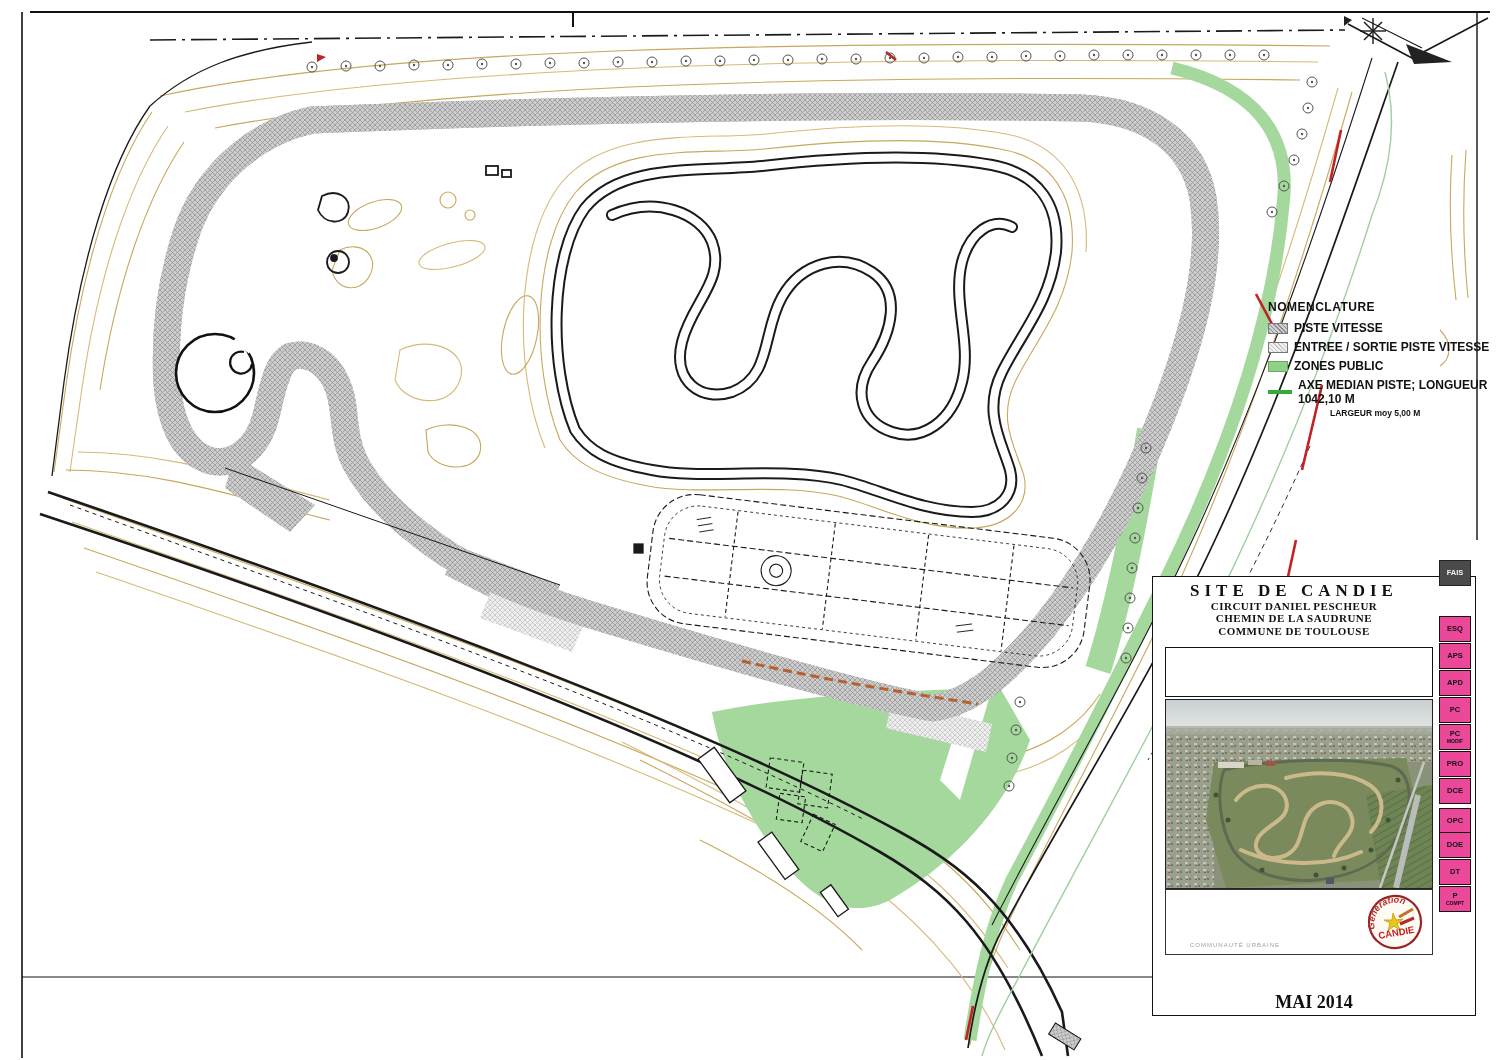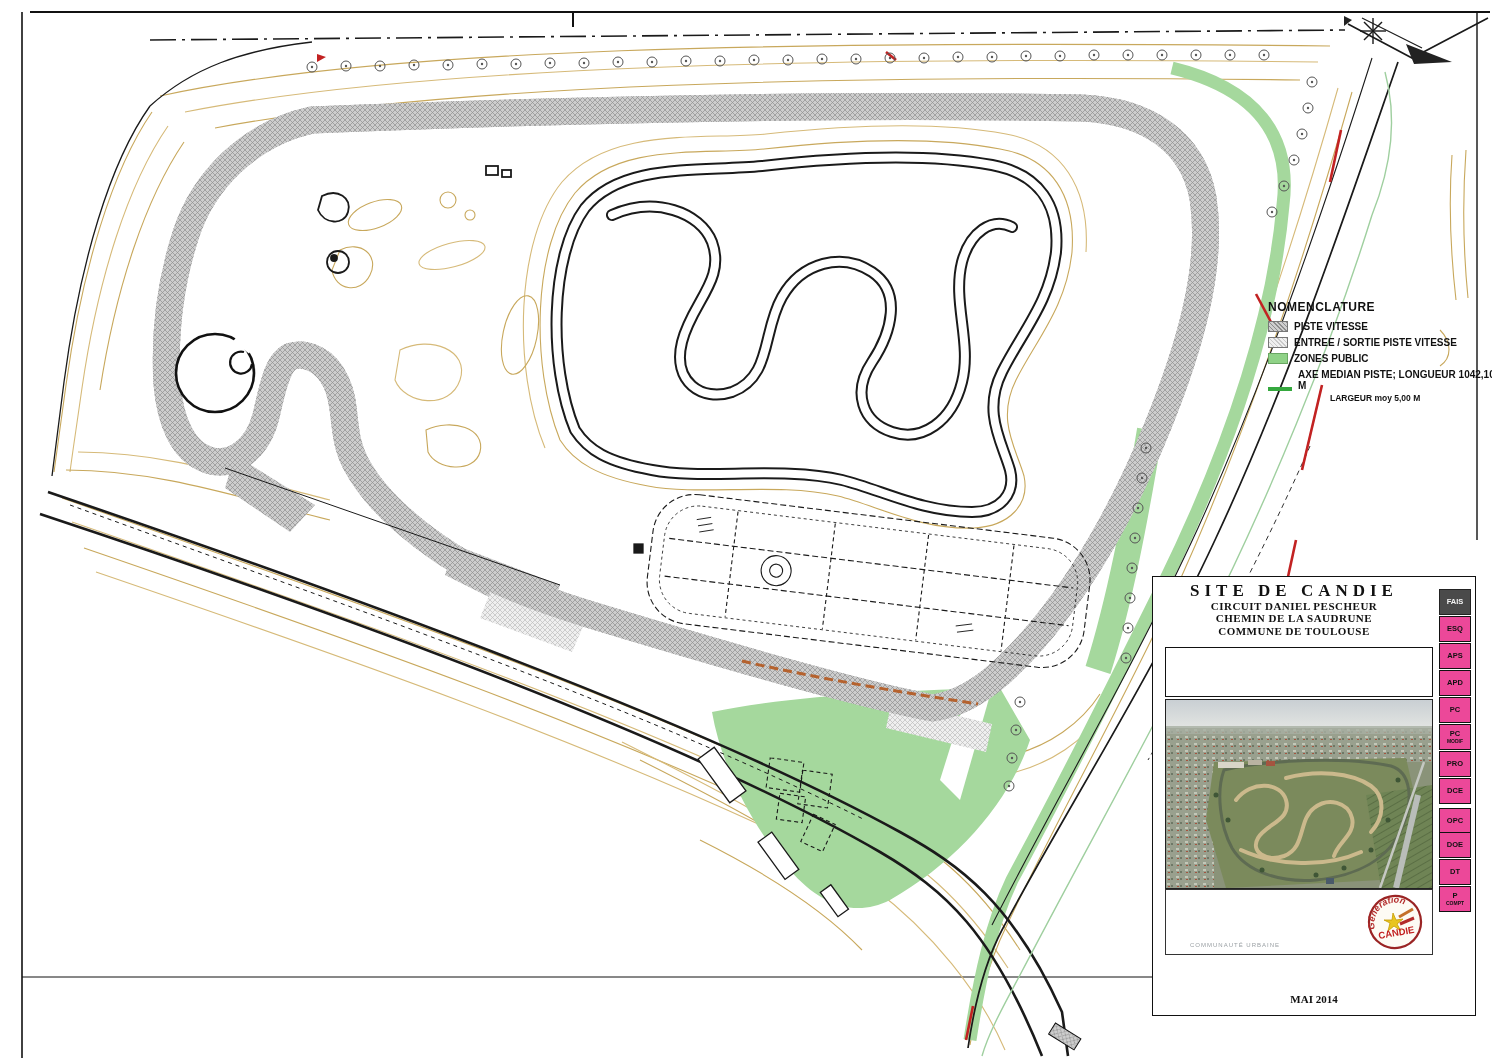--- a/index.html
+++ b/index.html
@@ -3,21 +3,21 @@
 <meta charset="utf-8">
 <style>
   html,body{margin:0;padding:0;background:#fff;}
   .page{position:relative;width:1492px;height:1060px;background:#fff;overflow:hidden;
         font-family:"Liberation Sans",sans-serif;}
   svg text{font-family:"Liberation Sans",sans-serif;}
 
   
   .legend{position:absolute;left:1268px;top:300px;width:232px;color:#111;}
   .legend-title{font-size:12px;font-weight:bold;letter-spacing:.5px;margin-bottom:7px;}
-  .legend-row{display:flex;align-items:flex-end;gap:6px;margin-bottom:5px;font-size:10px;font-weight:bold;}
+  .legend-row{display:flex;align-items:center;gap:6px;margin-bottom:5px;font-size:12px;font-weight:bold;}
   .sw{width:18px;height:9px;border:1px solid #777;flex:0 0 auto;}
   .sw-dark{background:repeating-linear-gradient(45deg,#8d8d8d 0 1px,#cfcfcf 1px 3px);}
   .sw-light{background:repeating-linear-gradient(45deg,#c9c9c9 0 1px,#f0f0f0 1px 3px);}
   .sw-green{background:#8fd287;border-color:#6aa763;}
   .sw-line{width:24px;height:4px;background:#35a83e;border:none;}
   .legend-sub{padding-left:62px;margin-top:-3px;font-size:8.5px;font-weight:bold;}
 
   
   .tblock{position:absolute;left:1152px;top:540px;width:322px;height:438px;background:#fff;
           border:1.6px solid #111;color:#111;margin-top:36px;}
@@ -30,22 +30,22 @@
   .tb-logos{position:absolute;left:12px;top:312px;width:266px;height:64px;border:1px solid #333;background:#fff;}
   .tm-logo{position:absolute;left:10px;top:4px;}
   .tm-sub{position:absolute;left:24px;top:52px;font-size:6px;color:#9aa0a4;letter-spacing:1px;}
   .candie-stamp{position:absolute;right:8px;top:3px;}
   .tb-row1{position:absolute;left:0;top:380px;width:322px;height:28px;border-top:1.6px solid #111;border-bottom:1.6px solid #111;}
   .tb-row1 .cell-title{position:absolute;left:10px;top:5px;font-family:"Liberation Serif",serif;
                        font-weight:bold;font-size:14px;letter-spacing:.5px;}
   .tb-row1 .cell-scale{position:absolute;left:229px;top:0;width:93px;height:100%;border-left:1.2px solid #111;
                        display:flex;align-items:center;justify-content:center;
                        font-family:"Liberation Serif",serif;font-weight:bold;font-size:13px;}
-  .tb-row2{position:absolute;left:0;top:408px;width:322px;height:28px;display:flex;align-items:center;
-           justify-content:center;font-family:"Liberation Serif",serif;font-weight:bold;font-size:11px;}
+  .tb-row2{position:absolute;left:0;top:408px;width:322px;height:28px;display:flex;align-items:flex-end;
+           justify-content:center;font-family:"Liberation Serif",serif;font-weight:bold;font-size:18px;}
 
   
   .tab{position:absolute;left:1439px;width:30px;height:24px;border:1.2px solid #111;background:#ec4899;
        display:flex;flex-direction:column;align-items:center;justify-content:center;
        font-size:7.5px;font-weight:bold;color:#111;line-height:1;}
   .tab .sub{font-size:5px;margin-top:1px;}
   .tab.active{background:#4a4a4a;color:#f4f4f4;border-color:#222;}
 </style>
 </head>
 <body>
@@ -376,21 +376,21 @@
           <text x="13" y="46" font-size="9.5" font-weight="bold" fill="#c22222" transform="rotate(-10 13 46)">CANDIE</text>
         </svg>
       </div>
     </div>
 
     <div class="tb-row2">
       <span>MAI 2014</span>
     </div>
   </div>
 
-  <div class="tab active" style="top:589px">
+  <div class="tab active" style="top:560px">
       <span>FAIS</span>
     </div>
   <div class="tab" style="top:616px">
       <span>ESQ</span>
     </div>
   <div class="tab" style="top:643px">
       <span>APS</span>
     </div>
   <div class="tab" style="top:670px">
       <span>APD</span>

